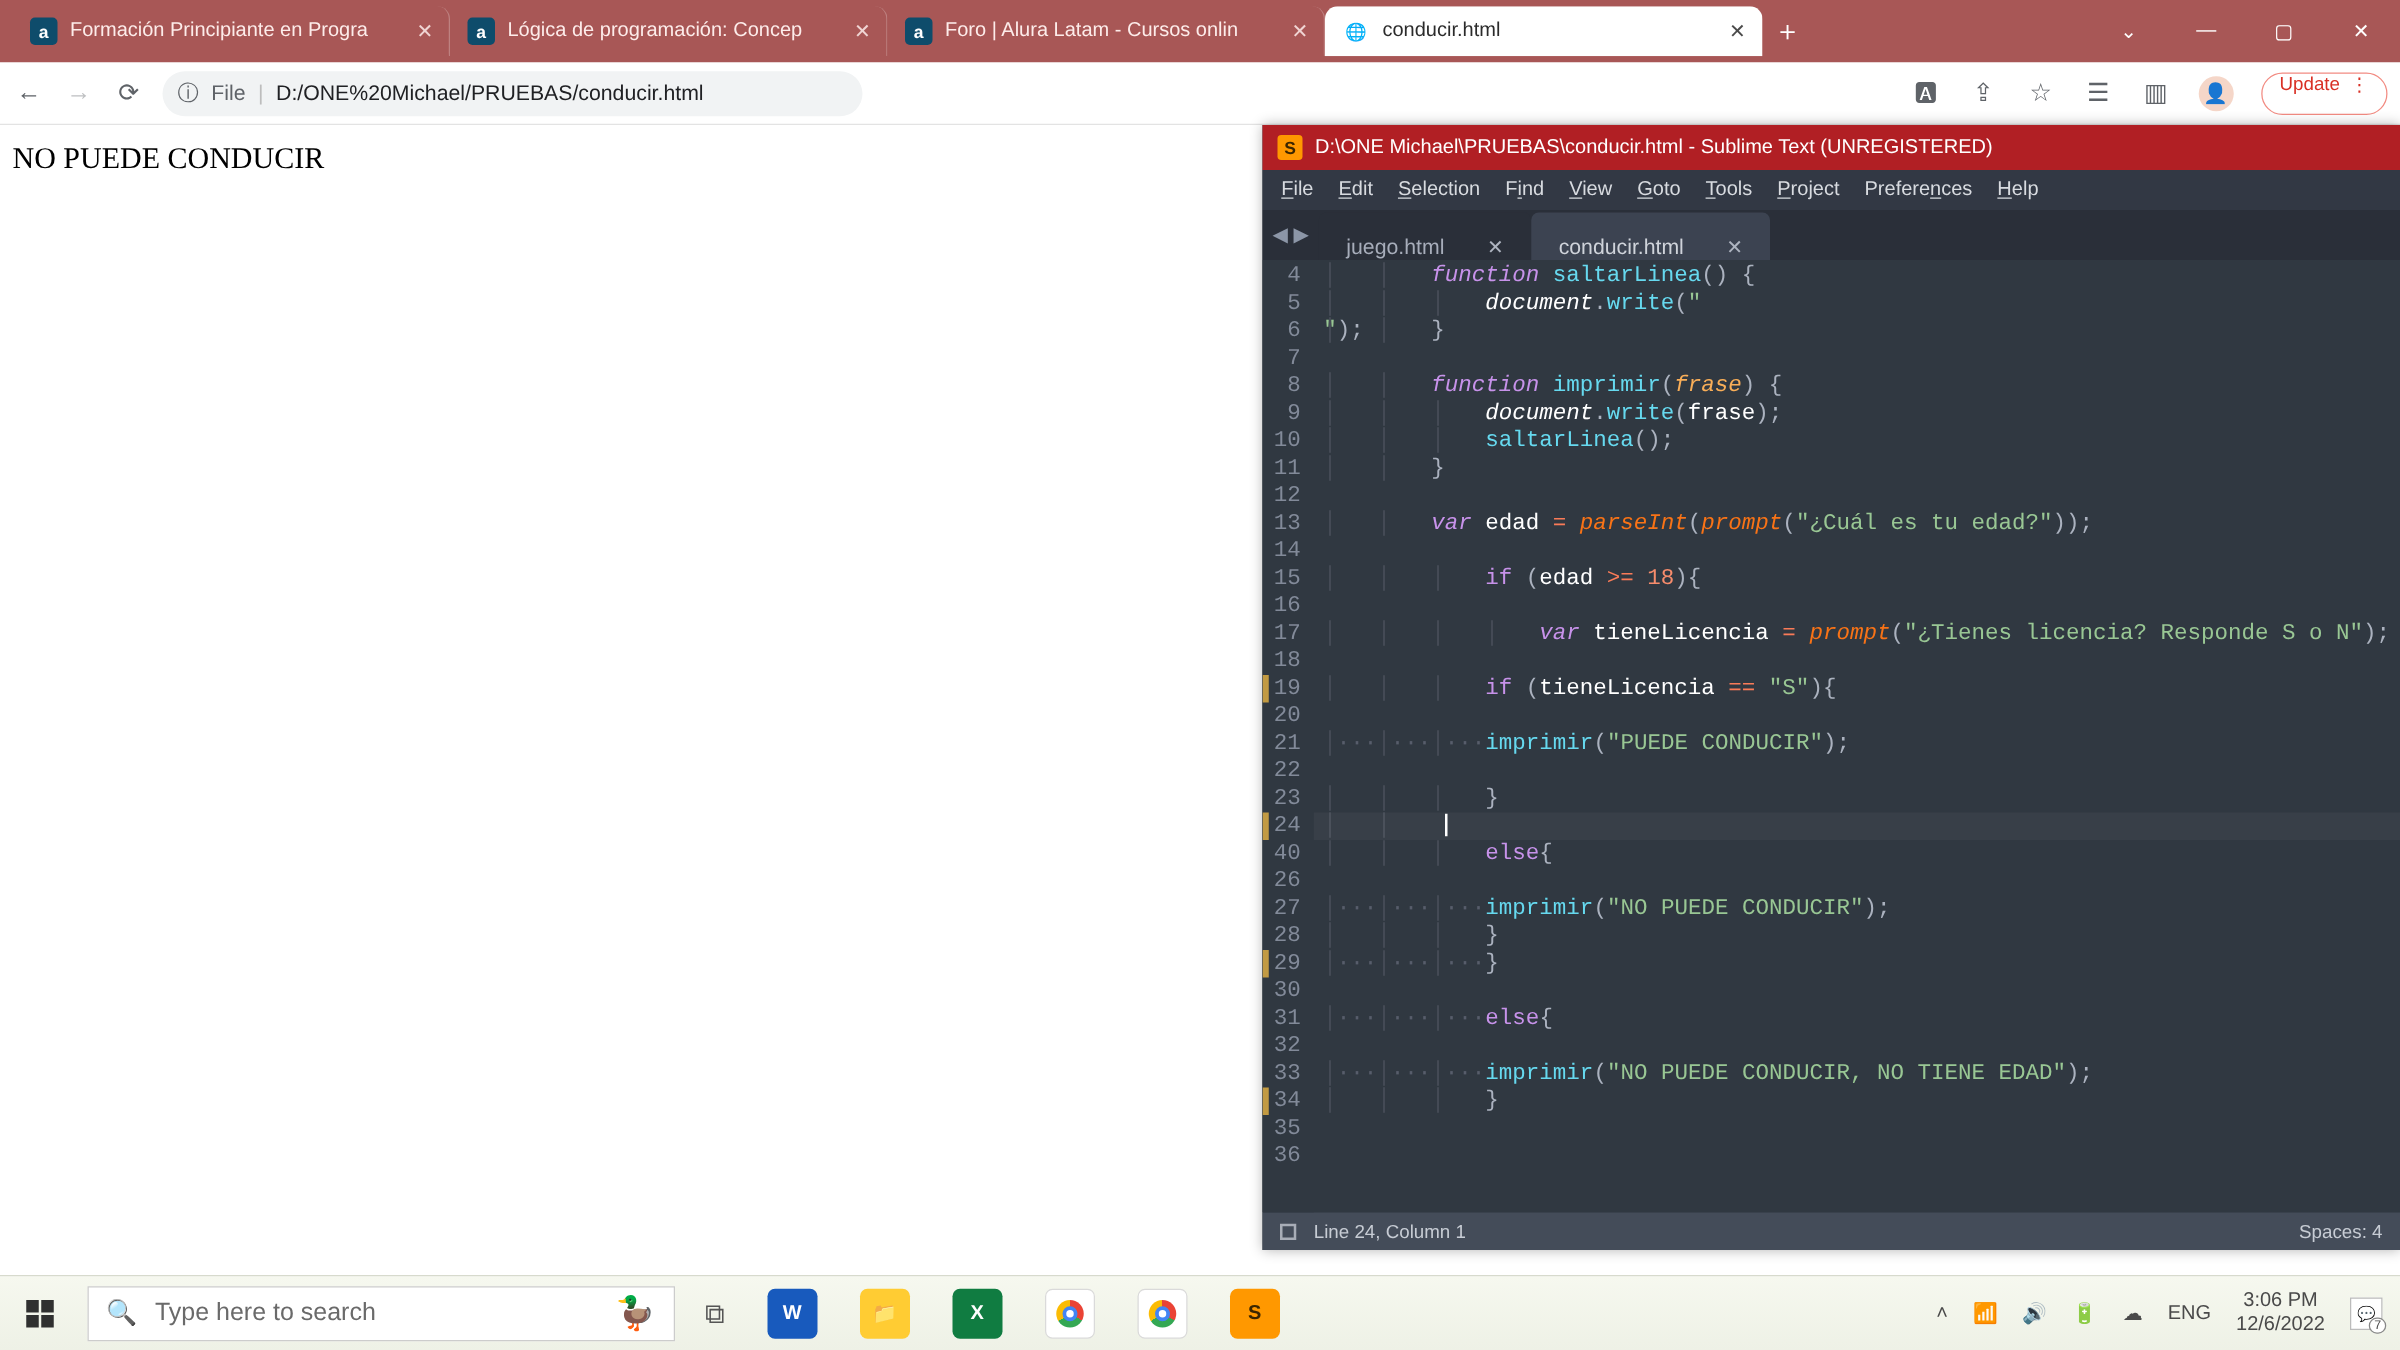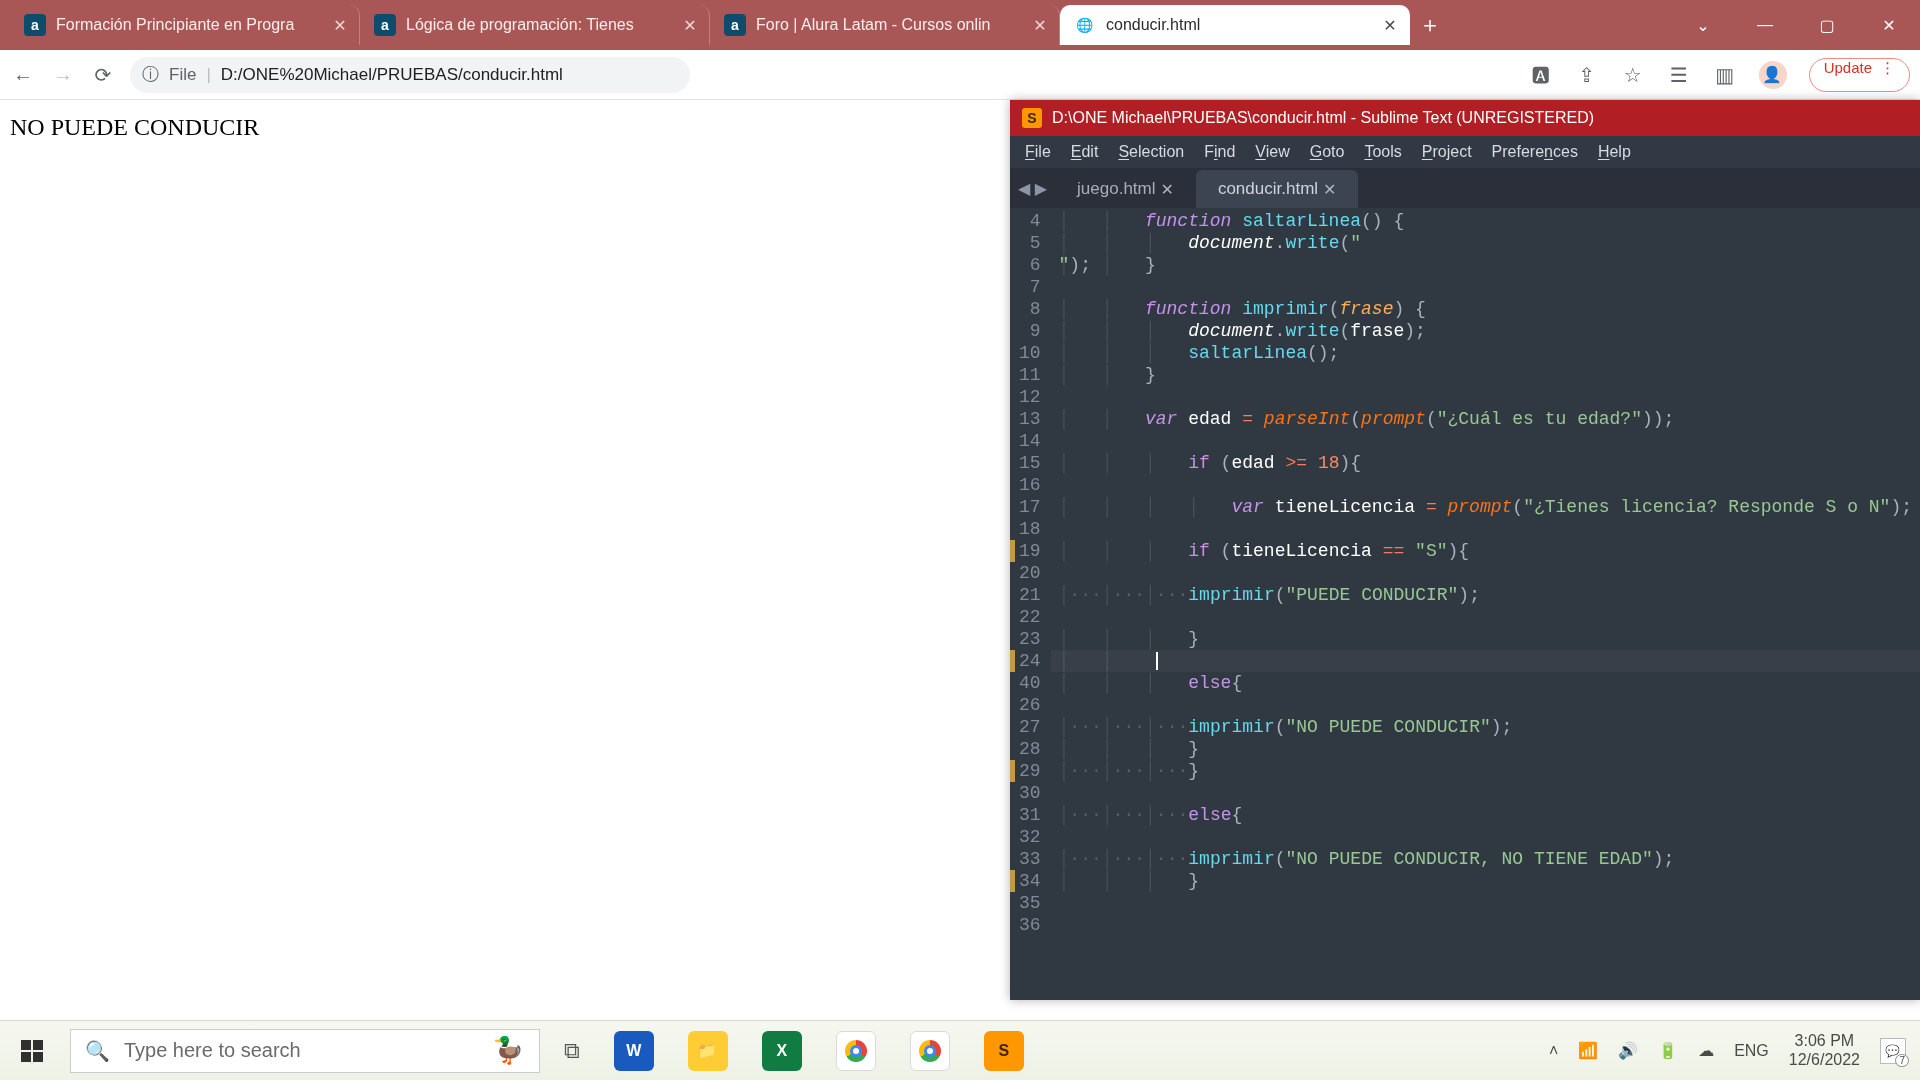--- a/index.html
+++ b/index.html
@@ -114,21 +114,21 @@
     font-family: "Segoe UI", Arial, sans-serif; font-size: 16px; color: #d8dbe0;
   }
   .st-menu span { padding: 4px 9px; }
   .st-menu span u { text-decoration: underline; text-underline-offset: 2px; }
   .st-tabs {
     height: 40px; background:#2a2f39; display:flex; align-items:flex-end; padding-left: 8px;
     font-family: "Segoe UI", Arial, sans-serif;
   }
   .st-navpair { display:flex; align-items:center; height:40px; padding-right:8px; color:#8c96a7; font-size:16px; gap:4px;}
   .st-tab {
-    height: 38px; padding: 0 22px; display:flex; align-items:center; gap:5px;
+    height: 38px; padding: 0 22px; display:flex; align-items:flex-end; gap:34px;
     color:#cfd3da; font-size:17px; border-top-left-radius:6px; border-top-right-radius:6px;
   }
   .st-tab.inactive { background:#2a2f39; color:#a7adba; }
   .st-tab.active { background:#3c4351; }
   .st-tab .x { color:#aeb4c0; font-size:16px; }
   .st-editor {
     flex:1 1 auto; display:flex; background:#303841; overflow:hidden;
     font-size: 18px;
   }
   .gutter {
@@ -209,21 +209,21 @@
 <body>
 
 <div class="chrome-tabs">
   <div class="chrome-tab">
     <span class="favicon fav-a">a</span>
     <span class="title">Formación Principiante en Progra</span>
     <span class="close">✕</span>
   </div>
   <div class="chrome-tab">
     <span class="favicon fav-a">a</span>
-    <span class="title">Lógica de programación: Tienes</span>
+    <span class="title">Lógica de programación: Concep</span>
     <span class="close">✕</span>
   </div>
   <div class="chrome-tab">
     <span class="favicon fav-a">a</span>
     <span class="title">Foro | Alura Latam - Cursos onlin</span>
     <span class="close">✕</span>
   </div>
   <div class="chrome-tab active">
     <span class="favicon fav-globe">🌐</span>
     <span class="title">conducir.html</span>
@@ -331,20 +331,25 @@
         <div class="ln">35</div>
         <div class="ln">36</div>
         <div class="mark-left" style="top: 332px;"></div>
         <div class="mark-left" style="top: 442px;"></div>
         <div class="mark-left" style="top: 552px;"></div>
         <div class="mark-left" style="top: 662px;"></div>
       </div>
     <div class="code" id="code"><div class="cursor-line" style="top: 442px;"></div><div class="line"><span class="indent-guide">│</span>   <span class="indent-guide">│</span>   <span class="kw-it">function</span> <span class="fn">saltarLinea</span><span class="punc">() {</span></div><div class="line"><span class="indent-guide">│</span>   <span class="indent-guide">│</span>   <span class="indent-guide">│</span>   <span class="obj-it">document</span><span class="punc">.</span><span class="fn">write</span><span class="punc">(</span><span class="str">"<br>"</span><span class="punc">);</span></div><div class="line"><span class="indent-guide">│</span>   <span class="indent-guide">│</span>   <span class="punc">}</span></div><div class="line">&nbsp;</div><div class="line"><span class="indent-guide">│</span>   <span class="indent-guide">│</span>   <span class="kw-it">function</span> <span class="fn">imprimir</span><span class="punc">(</span><span class="param">frase</span><span class="punc">) {</span></div><div class="line"><span class="indent-guide">│</span>   <span class="indent-guide">│</span>   <span class="indent-guide">│</span>   <span class="obj-it">document</span><span class="punc">.</span><span class="fn">write</span><span class="punc">(</span><span class="ident">frase</span><span class="punc">);</span></div><div class="line"><span class="indent-guide">│</span>   <span class="indent-guide">│</span>   <span class="indent-guide">│</span>   <span class="fn">saltarLinea</span><span class="punc">();</span></div><div class="line"><span class="indent-guide">│</span>   <span class="indent-guide">│</span>   <span class="punc">}</span></div><div class="line">&nbsp;</div><div class="line"><span class="indent-guide">│</span>   <span class="indent-guide">│</span>   <span class="kw-it">var</span> <span class="ident">edad</span> <span class="op">=</span> <span class="fn-it">parseInt</span><span class="punc">(</span><span class="fn-it">prompt</span><span class="punc">(</span><span class="str">"¿Cuál es tu edad?"</span><span class="punc">));</span></div><div class="line">&nbsp;</div><div class="line"><span class="indent-guide">│</span>   <span class="indent-guide">│</span>   <span class="indent-guide">│</span>   <span class="kw">if</span> <span class="punc">(</span><span class="ident">edad</span> <span class="op">&gt;=</span> <span class="num">18</span><span class="punc">){</span></div><div class="line">&nbsp;</div><div class="line"><span class="indent-guide">│</span>   <span class="indent-guide">│</span>   <span class="indent-guide">│</span>   <span class="indent-guide">│</span>   <span class="kw-it">var</span> <span class="ident">tieneLicencia</span> <span class="op">=</span> <span class="fn-it">prompt</span><span class="punc">(</span><span class="str">"¿Tienes licencia? Responde S o N"</span><span class="punc">);</span></div><div class="line">&nbsp;</div><div class="line"><span class="indent-guide">│</span>   <span class="indent-guide">│</span>   <span class="indent-guide">│</span>   <span class="kw">if</span> <span class="punc">(</span><span class="ident">tieneLicencia</span> <span class="op">==</span> <span class="str">"S"</span><span class="punc">){</span></div><div class="line">&nbsp;</div><div class="line"><span class="indent-guide">│</span><span class="dot-guide">·</span><span class="dot-guide">·</span><span class="dot-guide">·</span><span class="indent-guide">│</span><span class="dot-guide">·</span><span class="dot-guide">·</span><span class="dot-guide">·</span><span class="indent-guide">│</span><span class="dot-guide">·</span><span class="dot-guide">·</span><span class="dot-guide">·</span><span class="fn">imprimir</span><span class="punc">(</span><span class="str">"PUEDE CONDUCIR"</span><span class="punc">);</span></div><div class="line">&nbsp;</div><div class="line"><span class="indent-guide">│</span>   <span class="indent-guide">│</span>   <span class="indent-guide">│</span>   <span class="punc">}</span></div><div class="line"><span class="indent-guide">│</span>   <span class="indent-guide">│</span>    <span class="caret"></span></div><div class="line"><span class="indent-guide">│</span>   <span class="indent-guide">│</span>   <span class="indent-guide">│</span>   <span class="kw">else</span><span class="punc">{</span></div><div class="line">&nbsp;</div><div class="line"><span class="indent-guide">│</span><span class="dot-guide">·</span><span class="dot-guide">·</span><span class="dot-guide">·</span><span class="indent-guide">│</span><span class="dot-guide">·</span><span class="dot-guide">·</span><span class="dot-guide">·</span><span class="indent-guide">│</span><span class="dot-guide">·</span><span class="dot-guide">·</span><span class="dot-guide">·</span><span class="fn">imprimir</span><span class="punc">(</span><span class="str">"NO PUEDE CONDUCIR"</span><span class="punc">);</span></div><div class="line"><span class="indent-guide">│</span>   <span class="indent-guide">│</span>   <span class="indent-guide">│</span>   <span class="punc">}</span></div><div class="line"><span class="indent-guide">│</span><span class="dot-guide">·</span><span class="dot-guide">·</span><span class="dot-guide">·</span><span class="indent-guide">│</span><span class="dot-guide">·</span><span class="dot-guide">·</span><span class="dot-guide">·</span><span class="indent-guide">│</span><span class="dot-guide">·</span><span class="dot-guide">·</span><span class="dot-guide">·</span><span class="punc">}</span></div><div class="line">&nbsp;</div><div class="line"><span class="indent-guide">│</span><span class="dot-guide">·</span><span class="dot-guide">·</span><span class="dot-guide">·</span><span class="indent-guide">│</span><span class="dot-guide">·</span><span class="dot-guide">·</span><span class="dot-guide">·</span><span class="indent-guide">│</span><span class="dot-guide">·</span><span class="dot-guide">·</span><span class="dot-guide">·</span><span class="kw">else</span><span class="punc">{</span></div><div class="line">&nbsp;</div><div class="line"><span class="indent-guide">│</span><span class="dot-guide">·</span><span class="dot-guide">·</span><span class="dot-guide">·</span><span class="indent-guide">│</span><span class="dot-guide">·</span><span class="dot-guide">·</span><span class="dot-guide">·</span><span class="indent-guide">│</span><span class="dot-guide">·</span><span class="dot-guide">·</span><span class="dot-guide">·</span><span class="fn">imprimir</span><span class="punc">(</span><span class="str">"NO PUEDE CONDUCIR, NO TIENE EDAD"</span><span class="punc">);</span></div><div class="line"><span class="indent-guide">│</span>   <span class="indent-guide">│</span>   <span class="indent-guide">│</span>   <span class="punc">}</span></div><div class="line">&nbsp;</div><div class="line">&nbsp;</div></div>
   </div>
 
+  <div class="st-status">
+    <span class="sq"></span>
+    <span>Line 24, Column 1</span>
+    <span class="right">Spaces: 4</span>
+  </div>
 </div>
 
 <div class="taskbar">
   <div class="start-btn">
     <div class="start-grid">
       <span></span>
         <span></span>
         <span></span>
         <span></span>
     </div>

